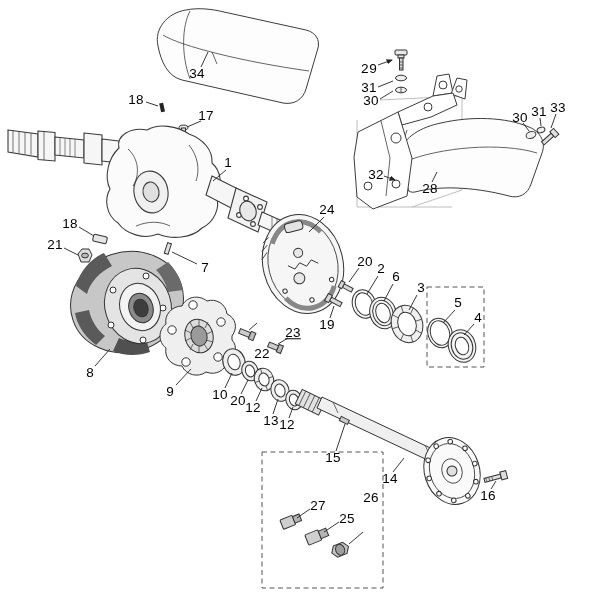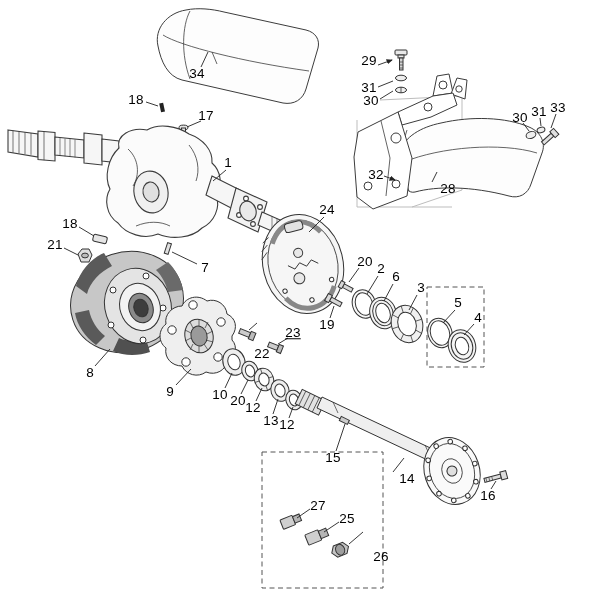--- a/index.html
+++ b/index.html
@@ -319,31 +319,31 @@
     <line x1="393" y1="472" x2="404" y2="458"></line>
     <line x1="491" y1="489" x2="496" y2="481"></line>
     <line x1="310" y1="509" x2="297" y2="518"></line>
     <line x1="339" y1="522" x2="324" y2="532"></line>
     <line x1="363" y1="532" x2="349" y2="544"></line>
   </g>
 </svg>
 
 <div id="callout-layer">
       <div class="callout" style="left: 197px; top: 74px;">34</div>
-      <div class="callout" style="left: 369px; top: 61px;">29</div>
+      <div class="callout" style="left: 369px; top: 70px; font-family: Liberation Mono, monospace;">29</div>
       <div class="callout" style="left: 369px; top: 88px;">31</div>
       <div class="callout" style="left: 371px; top: 101px;">30</div>
       <div class="callout" style="left: 136px; top: 100px;">18</div>
       <div class="callout" style="left: 206px; top: 116px;">17</div>
       <div class="callout" style="left: 520px; top: 118px;">30</div>
       <div class="callout" style="left: 539px; top: 112px;">31</div>
       <div class="callout" style="left: 558px; top: 108px;">33</div>
       <div class="callout" style="left: 228px; top: 163px;">1</div>
       <div class="callout" style="left: 376px; top: 175px;">32</div>
-      <div class="callout" style="left: 430px; top: 189px; margin-left: 18px;">28</div>
+      <div class="callout" style="left: 430px; top: 189px;">28</div>
       <div class="callout" style="left: 327px; top: 210px;">24</div>
       <div class="callout" style="left: 70px; top: 224px;">18</div>
       <div class="callout" style="left: 55px; top: 245px;">21</div>
       <div class="callout" style="left: 205px; top: 268px;">7</div>
       <div class="callout" style="left: 365px; top: 262px;">20</div>
       <div class="callout" style="left: 381px; top: 269px;">2</div>
       <div class="callout" style="left: 396px; top: 277px;">6</div>
       <div class="callout" style="left: 421px; top: 288px;">3</div>
       <div class="callout" style="left: 458px; top: 303px;">5</div>
       <div class="callout" style="left: 478px; top: 318px;">4</div>
@@ -351,19 +351,19 @@
       <div class="callout" style="left: 262px; top: 318px; margin-top: 36px;">22</div>
       <div class="callout" style="left: 293px; top: 333px; text-decoration: underline;">23</div>
       <div class="callout" style="left: 90px; top: 373px;">8</div>
       <div class="callout" style="left: 170px; top: 392px;">9</div>
       <div class="callout" style="left: 220px; top: 395px;">10</div>
       <div class="callout" style="left: 238px; top: 401px;">20</div>
       <div class="callout" style="left: 253px; top: 408px;">12</div>
       <div class="callout" style="left: 271px; top: 421px;">13</div>
       <div class="callout" style="left: 287px; top: 425px;">12</div>
       <div class="callout" style="left: 333px; top: 458px;">15</div>
-      <div class="callout" style="left: 390px; top: 479px; margin-left: 17px;">14</div>
+      <div class="callout" style="left: 390px; top: 479px;">14</div>
       <div class="callout" style="left: 488px; top: 496px;">16</div>
       <div class="callout" style="left: 318px; top: 506px;">27</div>
       <div class="callout" style="left: 347px; top: 519px;">25</div>
-      <div class="callout" style="left: 371px; top: 557px; margin-left: 10px;">26</div>
+      <div class="callout" style="left: 371px; top: 498px;">26</div>
     </div>
 </div>
 
 </body></html>

